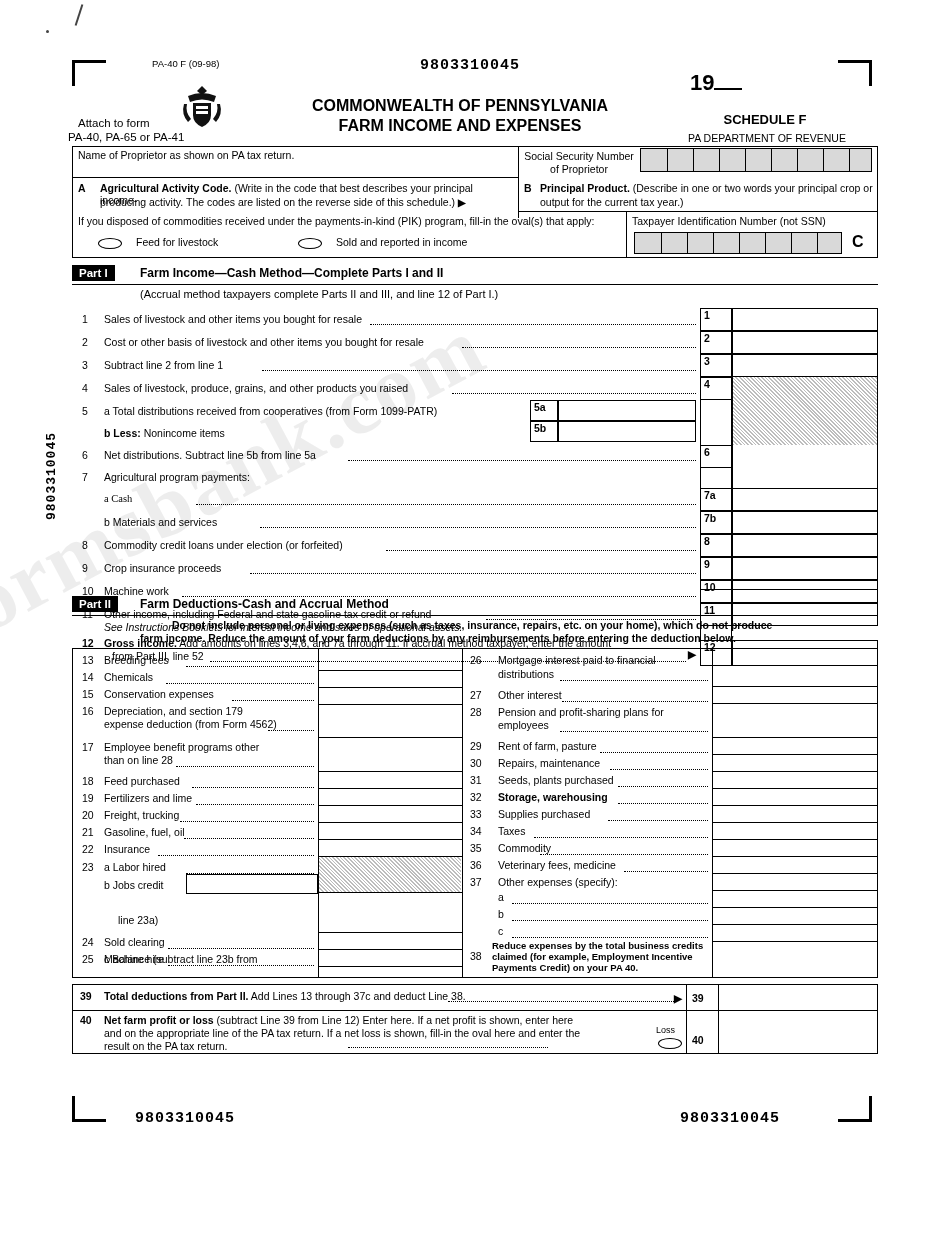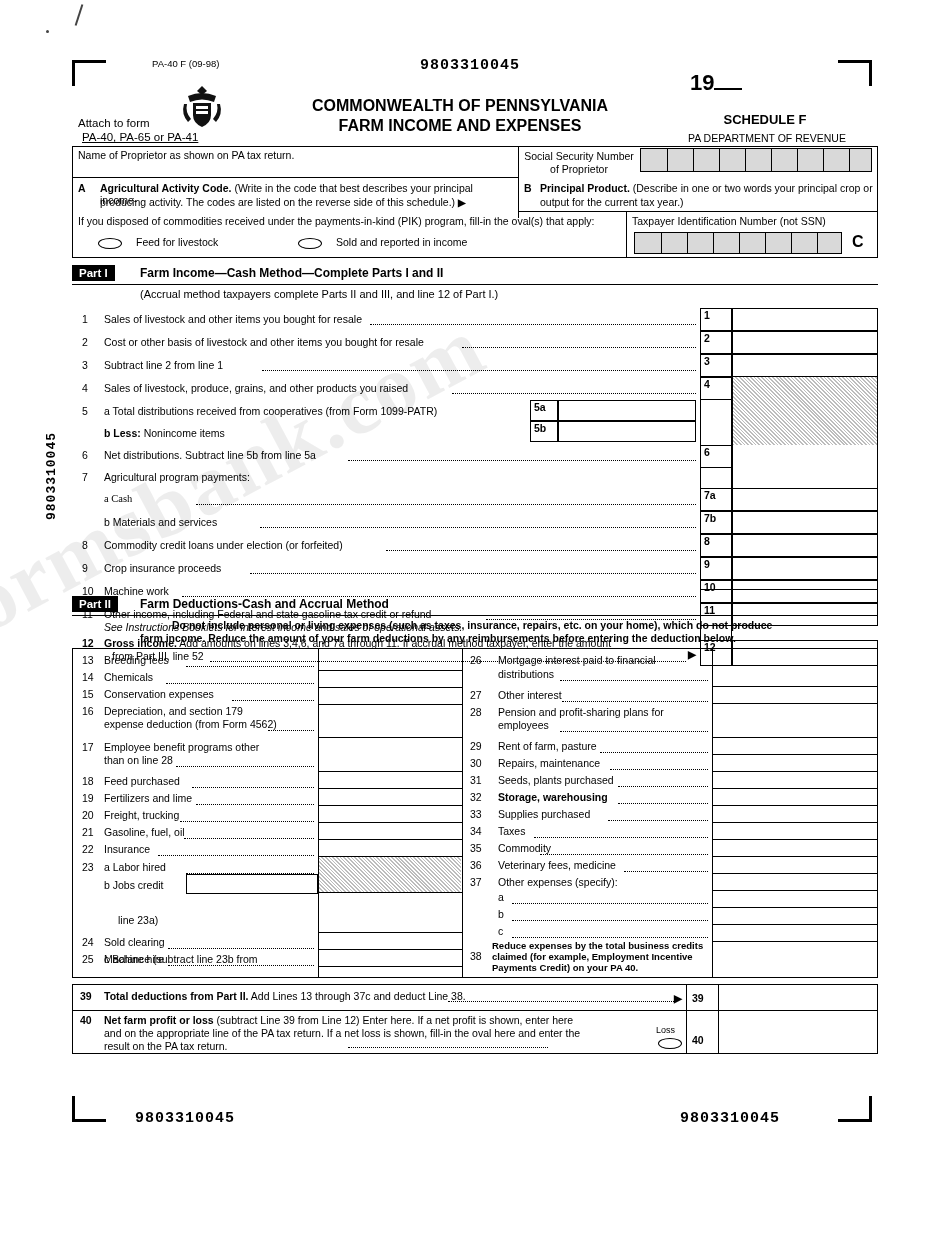--- a/index.html
+++ b/index.html
@@ -72,21 +72,21 @@
       <path d="M13 19 h18 v12 q0 8 -9 12 q-9 -4 -9 -12 z"></path>
       <rect x="16" y="22" width="12" height="3" fill="#fff"></rect>
       <rect x="16" y="27" width="12" height="3" fill="#fff"></rect>
       <path d="M4 20 q-3 10 4 18 l3 -3 q-6 -7 -4 -15 z"></path>
       <path d="M40 20 q3 10 -4 18 l-3 -3 q6 -7 4 -15 z"></path>
     </g>
   </svg>
 
   <div class="attach">
     <div style="position:absolute;left:78px;top:58px;width:180px;">Attach to form</div>
-    <div style="position:absolute;left:82px;top:72px;width:200px;text-decoration:underline;">PA-40, PA-65 or PA-41</div>
+    <div style="position:absolute;left:68px;top:72px;width:200px;">PA-40, PA-65 or PA-41</div>
   </div>
 
   <div class="title" style="left:250px;top:96px;width:420px;">
     <div>COMMONWEALTH OF PENNSYLVANIA</div>
     <div>FARM INCOME AND EXPENSES</div>
   </div>
 
   <div class="yr" style="left:690px;top:70px;">
     <span>19</span><span class="u"></span>
   </div>

